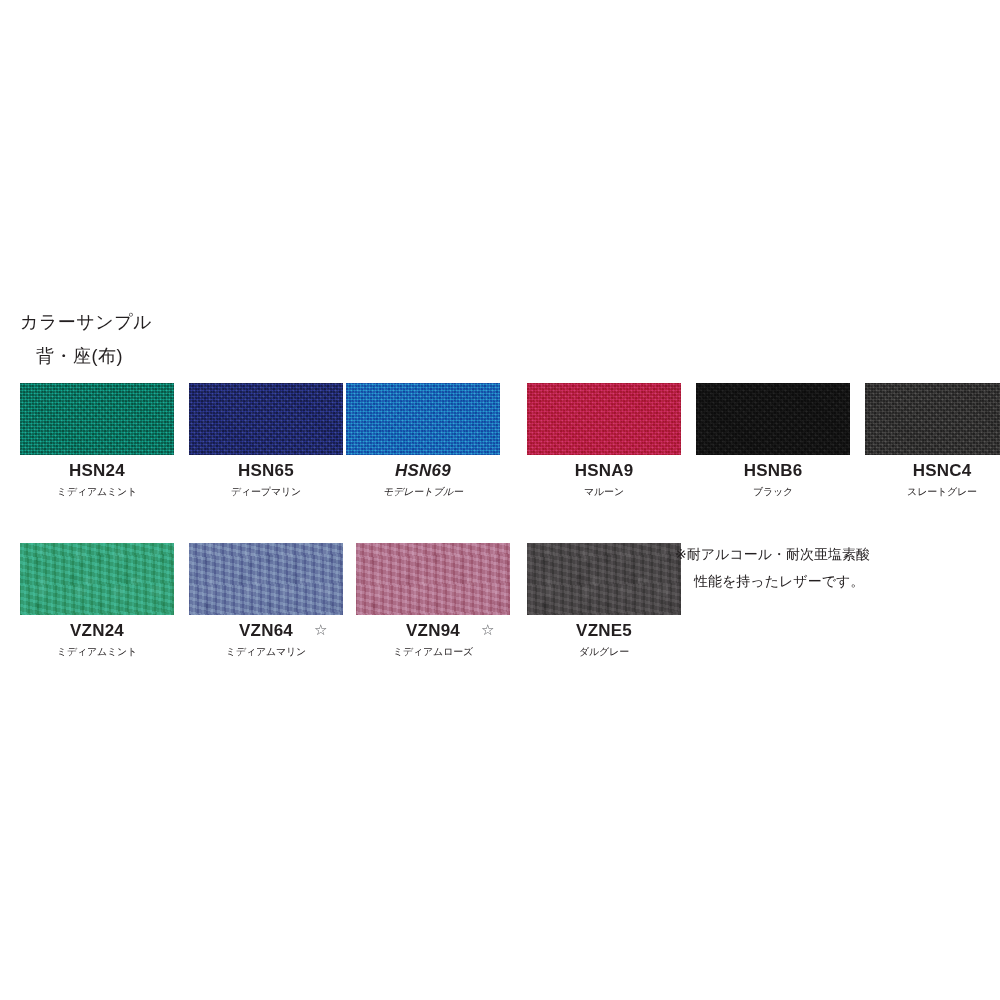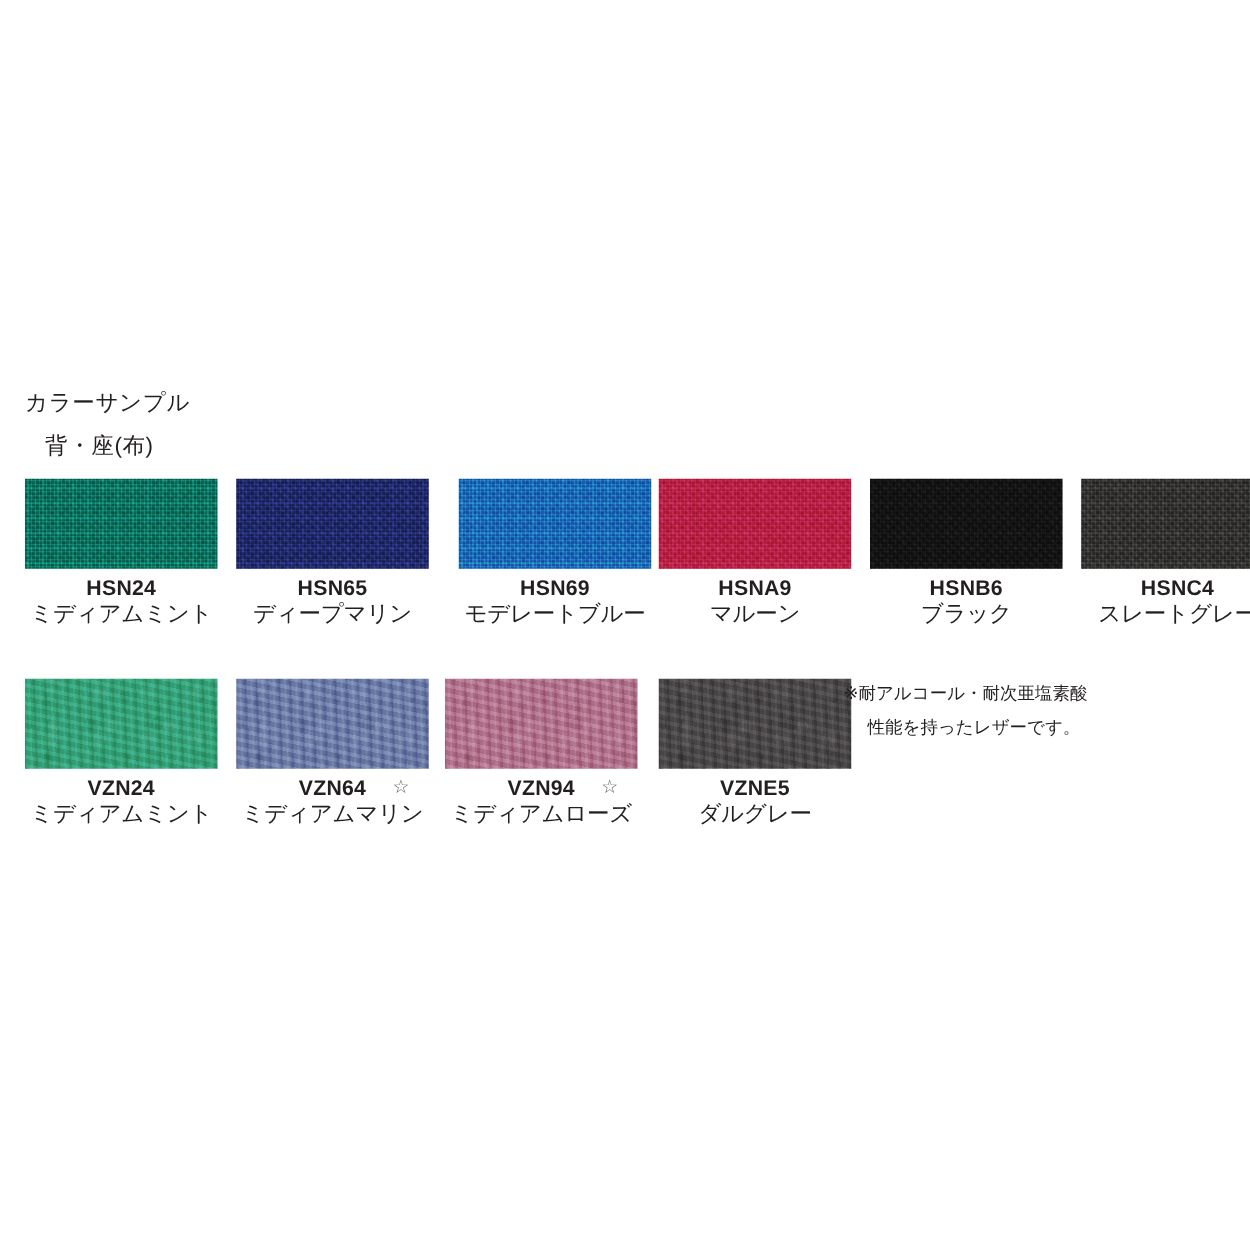--- a/index.html
+++ b/index.html
@@ -134,21 +134,21 @@
     position: absolute;
     top: -1px;
     font-size: 15px;
     font-weight: normal;
     color: #55565a;
   }
   .name-line {
     margin-top: 2px;
     height: 19px;
     line-height: 19px;
-    font-size: 18px;
+    font-size: 10px;
     letter-spacing: -0.2px;
     color: #231f20;
     white-space: nowrap;
   }
 
   
   #note {
     position: absolute;
     left: 675px;
     top: 541px;
@@ -172,21 +172,21 @@
       <div class="cell" style="left: 20px; width: 154px;">
         <div class="swatch tex-fabric" style="background: rgb(14, 133, 113);"></div>
         <div class="code-line">HSN24</div>
         <div class="name-line">ミディアムミント</div>
       </div>
       <div class="cell" style="left: 189px; width: 154px;">
         <div class="swatch tex-fabric" style="background: rgb(38, 48, 124);"></div>
         <div class="code-line">HSN65</div>
         <div class="name-line">ディープマリン</div>
       </div>
-      <div class="cell" style="left: 367px; width: 154px;">
+      <div class="cell" style="left: 346px; width: 154px; font-style: italic;">
         <div class="swatch tex-fabric" style="background: rgb(31, 124, 192);"></div>
         <div class="code-line">HSN69</div>
         <div class="name-line">モデレートブルー</div>
       </div>
       <div class="cell" style="left: 527px; width: 154px;">
         <div class="swatch tex-fabric" style="background: rgb(193, 37, 80);"></div>
         <div class="code-line">HSNA9</div>
         <div class="name-line">マルーン</div>
       </div>
       <div class="cell" style="left: 696px; width: 154px;">

